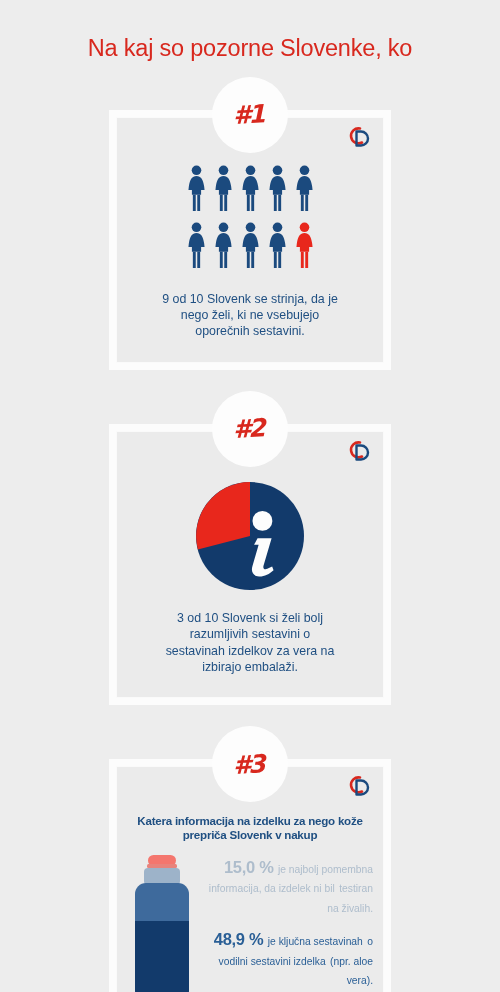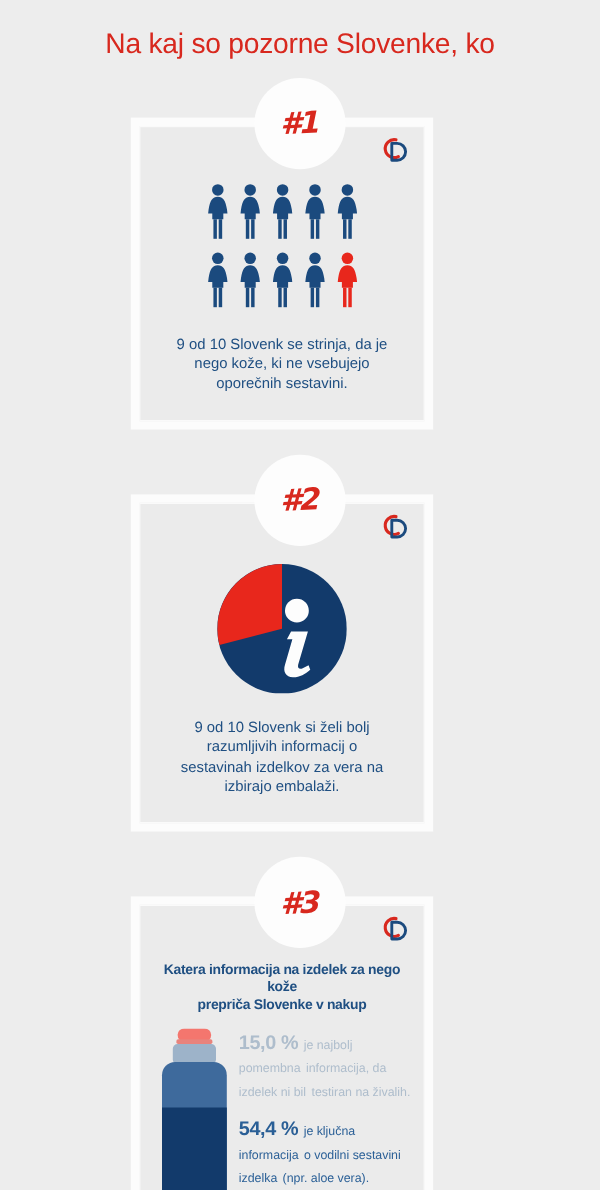--- a/index.html
+++ b/index.html
@@ -22,20 +22,21 @@
     font-size: 23.5px;
     line-height: 1.22;
     letter-spacing: -0.2px;
     padding: 22px 26px 0 26px;
     font-weight: 400;
     box-sizing: border-box;
   }
   .headline-line {
     display: block;
     white-space: nowrap;
+    margin-top: 12px;
   }
 
   
   .panels {
     position: relative;
     margin-top: 14px;
   }
   .panel-wrap {
     position: relative;
     width: 282px;
@@ -43,21 +44,21 @@
     padding-top: 33px;
   }
   .panel-wrap + .panel-wrap {
     margin-top: 21px;
   }
   .panel {
     position: relative;
     border: 7px solid #fcfcfc;
     background: #ebebeb;
     box-sizing: border-box;
-    width: 252px;
+    width: 282px;
   }
   .panel-inner {
     border: 1px solid #fafafa;
     box-sizing: border-box;
     padding: 0;
   }
 
   
   .badge {
     position: absolute;
@@ -162,21 +163,21 @@
     flex: none;
     margin-left: 4px;
     margin-top: 4px;
   }
   .stats-col {
     flex: 1;
     padding-left: 6px;
     padding-top: 6px;
   }
   .stat-block {
-    text-align: left;
+    text-align: right;
     line-height: 1.22;
     margin-bottom: 13px;
   }
   .stat-block:last-child { margin-bottom: 0; }
   .pct {
     font-weight: bold;
     font-size: 16.5px;
     letter-spacing: -0.3px;
   }
   .pct-desc {
@@ -269,21 +270,21 @@
                   <circle cx="12" cy="6.5" r="5" fill="#e8271c"></circle>
                   <path d="M12 12.5 C7.4 12.5 5.2 16 4 23.5 L3.6 27 L7.2 27 L7.2 32 L16.8 32 L16.8 27 L20.4 27 L20 23.5 C18.8 16 16.6 12.5 12 12.5 Z" fill="#e8271c"></path>
                   <rect x="8.2" y="32" width="3" height="17" fill="#e8271c"></rect>
                   <rect x="12.8" y="32" width="3" height="17" fill="#e8271c"></rect>
                 </svg>
             </div>
           </div>
 
           <div class="stat-text">
             <div>9 od 10 Slovenk se strinja, da je</div>
-            <div>nego kože, ki ne vsebujejo</div>
+            <div>nego želi, ki ne vsebujejo</div>
             <div>oporečnih sestavini.</div>
           </div>
         </div>
       </div>
     </div>
   </div>
 
   <div class="panel-wrap">
     <div class="badge">
       <span class="badge-text">#2</span>
@@ -297,22 +298,22 @@
 
         <div class="panel2-body">
           <svg class="info-circle" viewBox="0 0 100 100">
             <circle cx="50" cy="50" r="50" fill="#123a6b"></circle>
             <path d="M50 50 L50 0 A50 50 0 0 0 1.7 62.5 Z" fill="#e8271c"></path>
             <circle cx="61.5" cy="36" r="9.2" fill="#fdfdfd"></circle>
             <path d="M57 52 L70 52 L62.5 77.5 C61.8 80.2 63.4 81.5 66 80.4 L70.5 78.2 L71.8 81.6 C68 85.2 63 87.6 58.4 87.4 C53 87.2 50.6 83.4 52.3 77.8 L58 58 L53.8 58 Z" fill="#fdfdfd"></path>
           </svg>
 
           <div class="stat-text panel2-text">
-            <div>9 od 10 Slovenk si želi bolj</div>
-            <div>razumljivih informacij o</div>
+            <div>3 od 10 Slovenk si želi bolj</div>
+            <div>razumljivih sestavini o</div>
             <div>sestavinah izdelkov za vera na</div>
             <div>izbirajo embalaži.</div>
           </div>
         </div>
       </div>
     </div>
   </div>
 
   <div class="panel-wrap">
     <div class="badge">
@@ -320,44 +321,44 @@
     </div>
     <div class="panel">
       <div class="panel-inner">
         <svg class="logo" viewBox="0 0 30 28">
           <path d="M14 5.5 A7.5 7.5 0 1 0 16 19.5" fill="none" stroke="#d8281e" stroke-width="2.6" stroke-linecap="round"></path>
           <path d="M10.5 8.5 L10.5 22.5 L15 22.5 A7 7 0 0 0 15 8.5 Z" fill="none" stroke="#1b4a7e" stroke-width="2.4" stroke-linejoin="round"></path>
         </svg>
 
         <div class="panel3-body">
           <div class="panel3-title">
-            <div>Katera informacija na izdelek za nego kože</div>
-            <div>prepriča Slovenke v nakup</div>
+            <div>Katera informacija na izdelku za nego kože</div>
+            <div>prepriča Slovenk v nakup</div>
           </div>
 
           <div class="panel3-content">
             <svg class="bottle" viewBox="0 0 62 150">
               <rect x="17" y="0" width="28" height="11" rx="5.5" fill="#f4766e"></rect>
               <rect x="16" y="9" width="30" height="4" rx="1.5" fill="#e8837c"></rect>
               <rect x="13" y="13" width="36" height="17" rx="4" fill="#9db3c9"></rect>
               <rect x="4" y="28" width="54" height="118" rx="11" fill="#3e6a9c"></rect>
               <path d="M4 66 L58 66 L58 135 A11 11 0 0 1 47 146 L15 146 A11 11 0 0 1 4 135 Z" fill="#123a6b"></path>
             </svg>
 
             <div class="stats-col">
               <div class="stat-block tone-light">
                 <span class="pct">15,0 %</span>
                 <span class="pct-desc">je najbolj pomembna</span>
                 <div class="pct-desc">informacija, da izdelek ni bil</div>
                 <div class="pct-desc">testiran na živalih.</div>
               </div>
 
               <div class="stat-block tone-mid">
-                <span class="pct">54,4 %</span>
-                <span class="pct-desc">je ključna informacija</span>
+                <span class="pct">48,9 %</span>
+                <span class="pct-desc">je ključna sestavinah</span>
                 <div class="pct-desc">o vodilni sestavini izdelka</div>
                 <div class="pct-desc">(npr. aloe vera).</div>
               </div>
 
             </div>
           </div>
         </div>
       </div>
     </div>
   </div>

